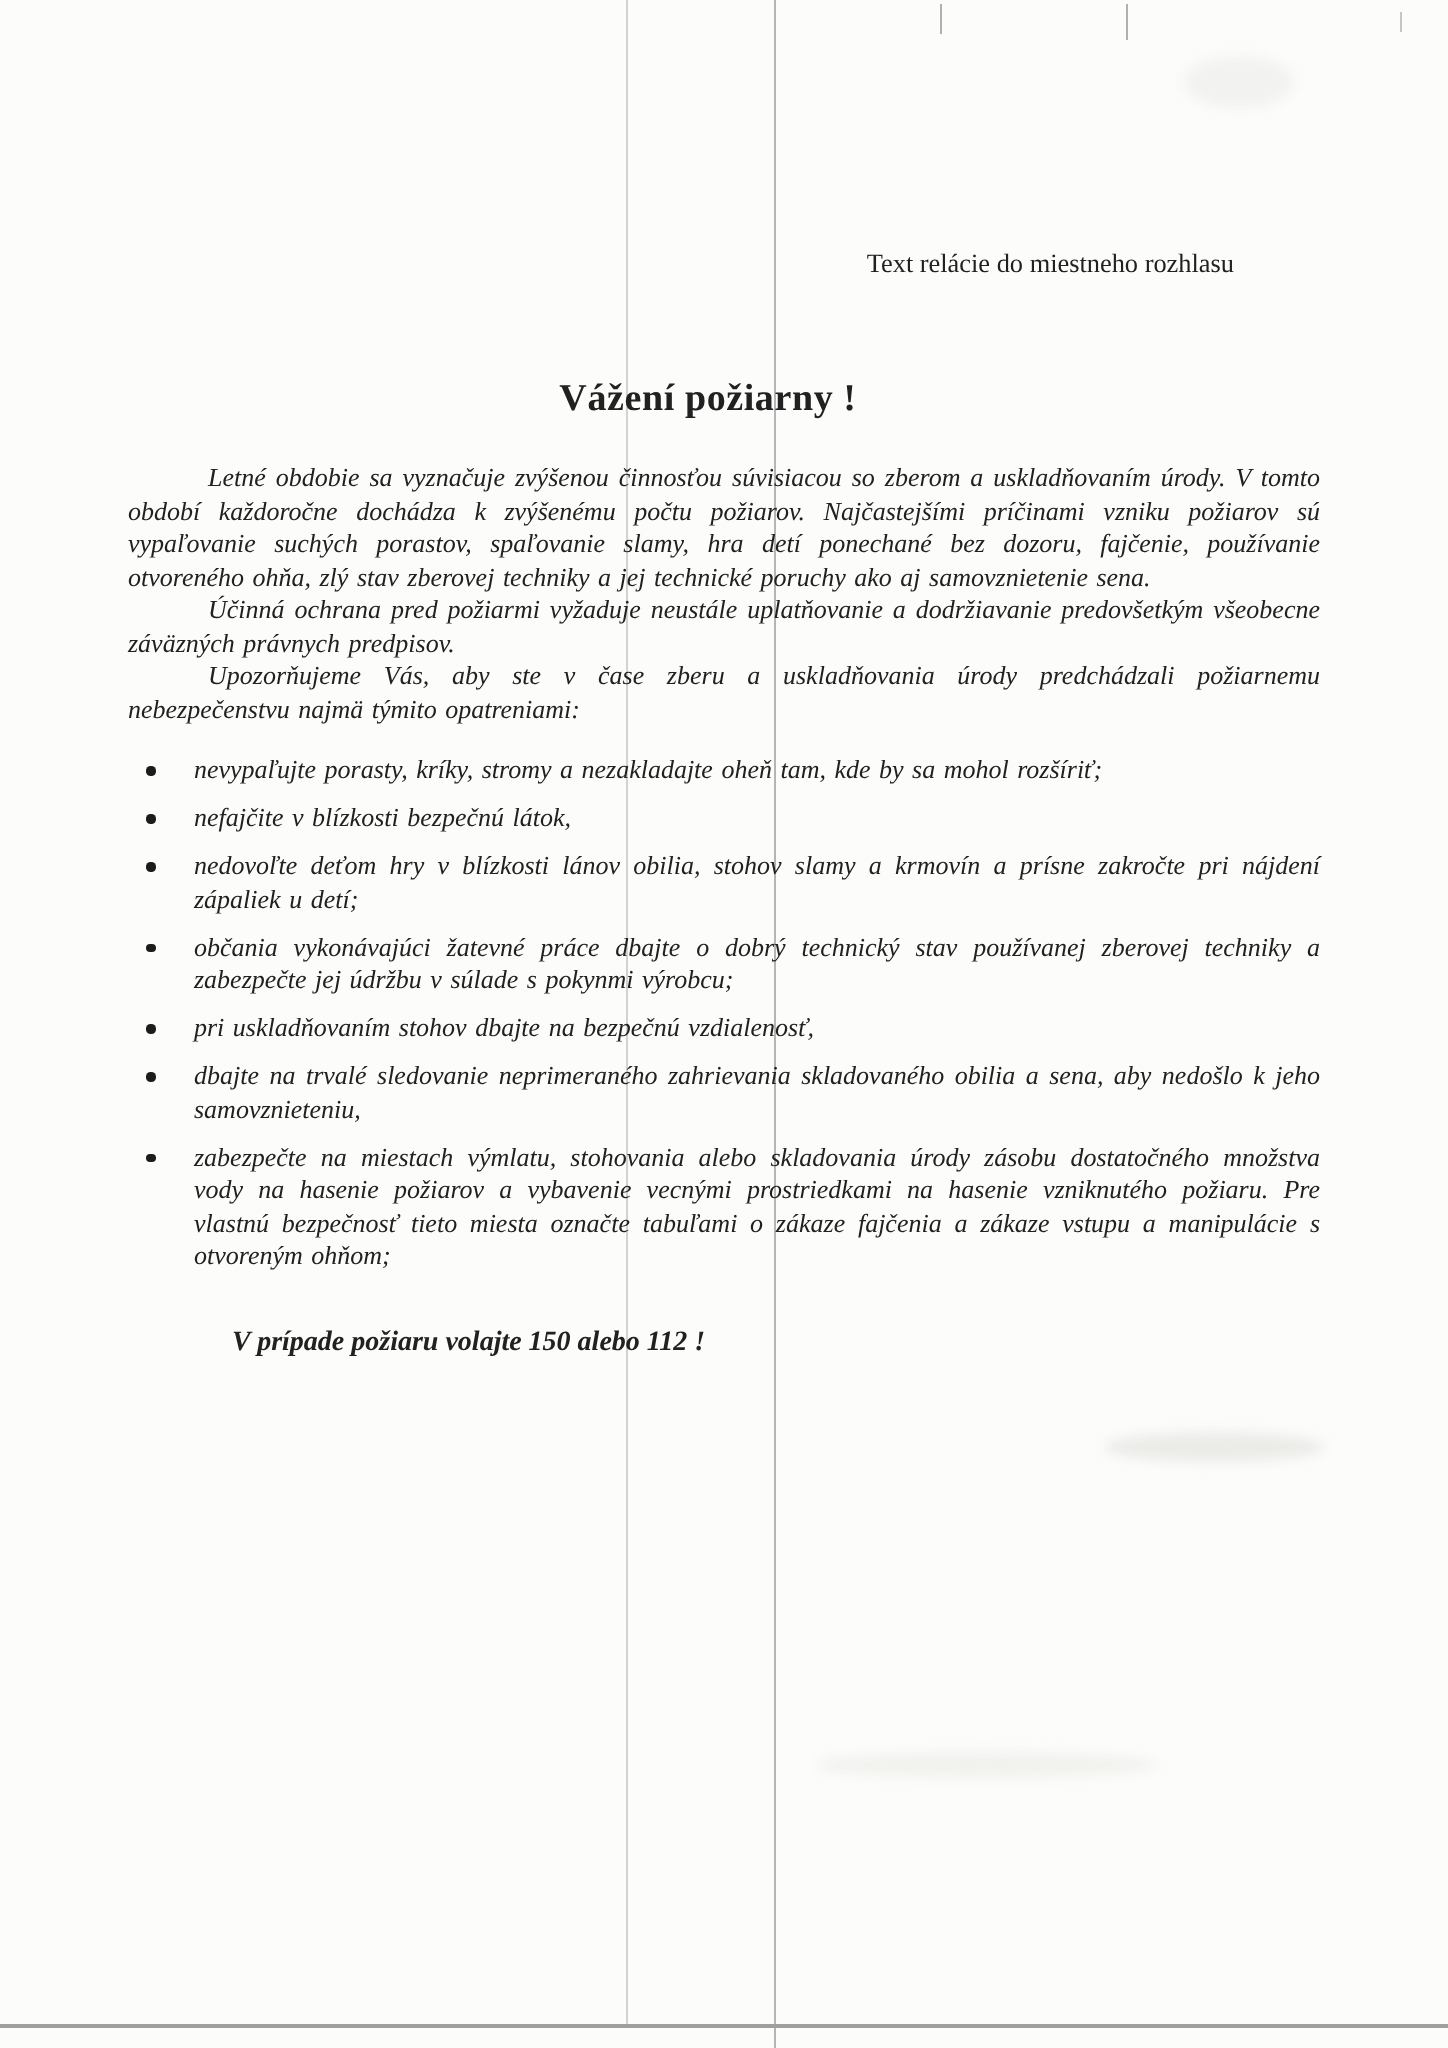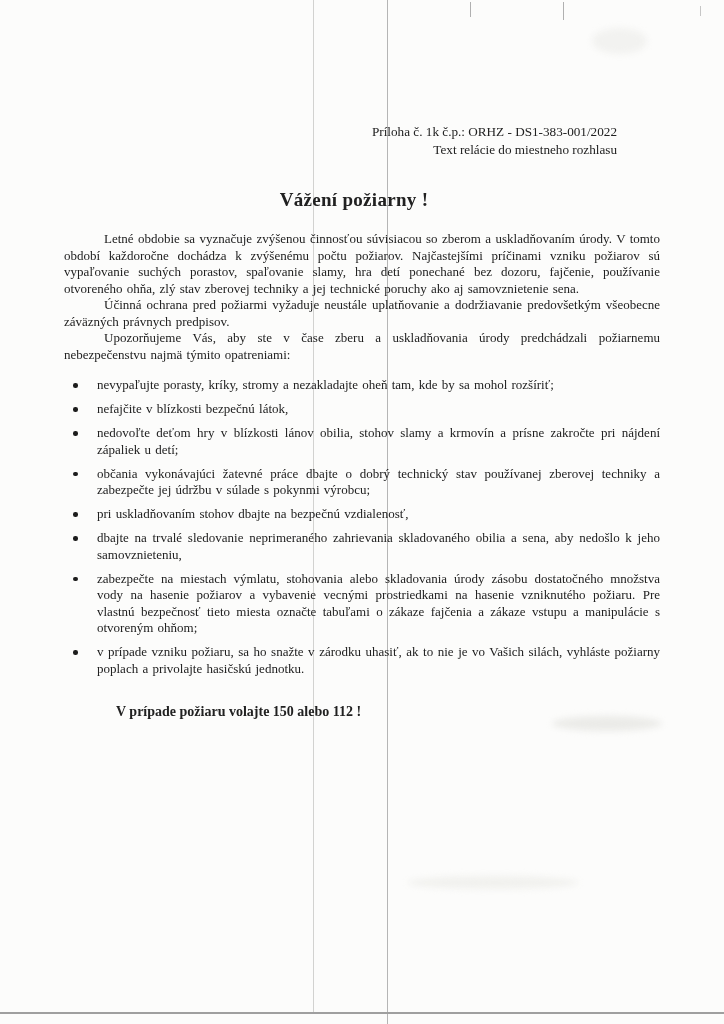--- a/index.html
+++ b/index.html
@@ -41,20 +41,21 @@
   
   .content {
     position: absolute;
     top: 231px;
     left: 64px;
     width: 596px;
     font-size: 13px;
     line-height: 16.5px;
     text-align: justify;
     word-spacing: 1px;
+    font-style: italic;
   }
   .content p.para {
     margin: 0;
     text-indent: 40px;
   }
   ul.measures {
     list-style: none;
     margin: 14px 0 0 0;
     padding: 0;
   }
@@ -122,21 +123,20 @@
   <div class="fold-line fold-2"></div>
   <div class="page-edge-line"></div>
   <div class="tick tick-1"></div>
   <div class="tick tick-2"></div>
   <div class="tick tick-3"></div>
   <div class="smudge smudge-1"></div>
   <div class="smudge smudge-2"></div>
   <div class="smudge smudge-3"></div>
 
   <div class="doc-header">
-    <div>Príloha č. 1k č.p.: ORHZ - DS1-383-001/2022</div>
     <div>Text relácie do miestneho rozhlasu</div>
   </div>
 
   <h1 class="doc-title">Vážení požiarny !</h1>
 
   <div class="content">
     <p class="para">Letné obdobie sa vyznačuje zvýšenou činnosťou súvisiacou so zberom a uskladňovaním úrody. V tomto období každoročne dochádza k zvýšenému počtu požiarov. Najčastejšími príčinami vzniku požiarov sú vypaľovanie suchých porastov, spaľovanie slamy, hra detí ponechané bez dozoru, fajčenie, používanie otvoreného ohňa, zlý stav zberovej techniky a jej technické poruchy ako aj samovznietenie sena.</p>
     <p class="para">Účinná ochrana pred požiarmi vyžaduje neustále uplatňovanie a dodržiavanie predovšetkým všeobecne záväzných právnych predpisov.</p>
     <p class="para">Upozorňujeme Vás, aby ste v čase zberu a uskladňovania úrody predchádzali požiarnemu nebezpečenstvu najmä týmito opatreniami:</p>
 
@@ -162,22 +162,18 @@
         <span>pri uskladňovaním stohov dbajte na bezpečnú vzdialenosť,</span>
       </li>
       <li>
         <span class="dot"></span>
         <span>dbajte na trvalé sledovanie neprimeraného zahrievania skladovaného obilia a sena, aby nedošlo k jeho samovznieteniu,</span>
       </li>
       <li>
         <span class="dot"></span>
         <span>zabezpečte na miestach výmlatu, stohovania alebo skladovania úrody zásobu dostatočného množstva vody na hasenie požiarov a vybavenie vecnými prostriedkami na hasenie vzniknutého požiaru. Pre vlastnú bezpečnosť tieto miesta označte tabuľami o zákaze fajčenia a zákaze vstupu a manipulácie s otvoreným ohňom;</span>
       </li>
-      <li>
-        <span class="dot"></span>
-        <span>v prípade vzniku požiaru, sa ho snažte v zárodku uhasiť, ak to nie je vo Vašich silách, vyhláste požiarny poplach a privolajte hasičskú jednotku.</span>
-      </li>
     </ul>
 
     <p class="footer-call">V prípade požiaru volajte 150 alebo 112 !</p>
   </div>
 
 </div>
 
 </body></html>

